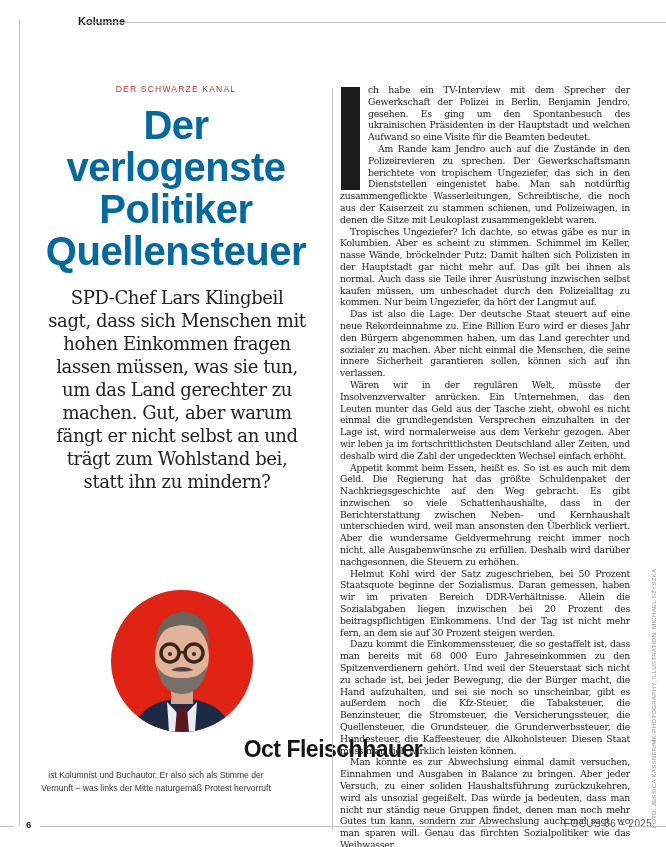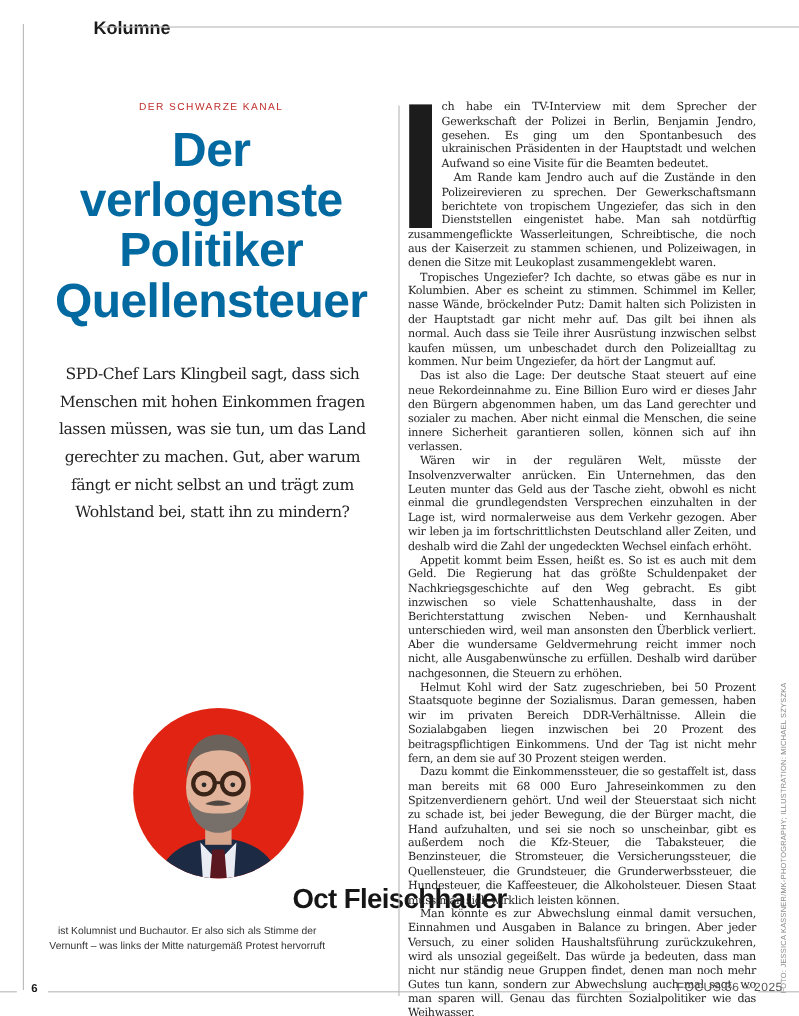--- a/index.html
+++ b/index.html
@@ -1,26 +1,26 @@
 <!DOCTYPE html>
 <html><head>
 <meta charset="utf-8">
 <style>
   html, body { margin: 0; padding: 0; background: #ffffff; }
   body { width: 666px; height: 847px; position: relative; overflow: hidden; font-family: "Liberation Serif", serif; color: #1a1a1a; }
 
   .page-frame-left { position: absolute; left: 19px; top: 20px; width: 1px; height: 805px; background: #bdbdbd; }
   .top-rule { position: absolute; left: 83px; top: 22px; right: 0; height: 1px; background: #bdbdbd; }
-  .section-label { position: absolute; left: 38px; top: 15px; font-family: "Liberation Sans", sans-serif; font-weight: bold; font-size: 15px; color: #1a1a1a; padding-left: 40px; }
+  .section-label { position: absolute; left: 38px; top: 15px; font-family: "Liberation Sans", sans-serif; font-weight: bold; font-size: 11px; color: #1a1a1a; padding-left: 40px; }
 
   .left-col { position: absolute; left: 20px; top: 0; width: 312px; height: 789px; }
   .kicker { position: absolute; top: 84px; left: 0; width: 100%; text-align: center; font-family: "Liberation Sans", sans-serif; font-size: 8.5px; letter-spacing: 1.2px; color: #c0302f; }
   .headline { position: absolute; top: 104px; left: 0; width: 100%; text-align: center; font-family: "Liberation Sans", sans-serif; font-weight: 900; font-size: 40px; line-height: 42px; letter-spacing: -0.5px; color: #0369a1; margin: 0; }
   .headline span { display: block; }
-  .lead { position: absolute; top: 301px; left: 28px; width: 258px; text-align: center; font-family: "DejaVu Serif", serif; font-size: 13px; line-height: 23px; color: #222; margin: 0; letter-spacing: -0.4px; }
+  .lead { position: absolute; top: 286px; left: 28px; width: 258px; text-align: center; font-family: "DejaVu Serif", serif; font-size: 18px; line-height: 23px; color: #222; margin: 0; letter-spacing: -0.4px; }
 
   .portrait { position: absolute; left: 111px; top: 590px; width: 142px; height: 142px; border-radius: 50%; background: #e02312; overflow: hidden; }
   .portrait svg { width: 100%; height: 100%; display: block; }
 
   .author-name { position: absolute; top: 736px; left: 0; width: 100%; text-align: center; font-family: "Liberation Sans", sans-serif; font-weight: 900; font-size: 23px; letter-spacing: -0.5px; color: #161616; }
   .author-bio { position: absolute; top: 769px; left: 40px; width: 232px; text-align: center; font-family: "Liberation Sans", sans-serif; font-size: 8.6px; line-height: 12.5px; color: #333; margin: 0; }
 
   .column-divider { position: absolute; left: 332px; top: 88px; width: 1px; height: 742px; background: #bdbdbd; }
 
   .body-col { position: absolute; left: 340px; top: 84px; width: 290px; font-family: "DejaVu Serif", serif; font-size: 9.3px; line-height: 11.8px; color: #222; text-align: justify; letter-spacing: -0.25px; }

